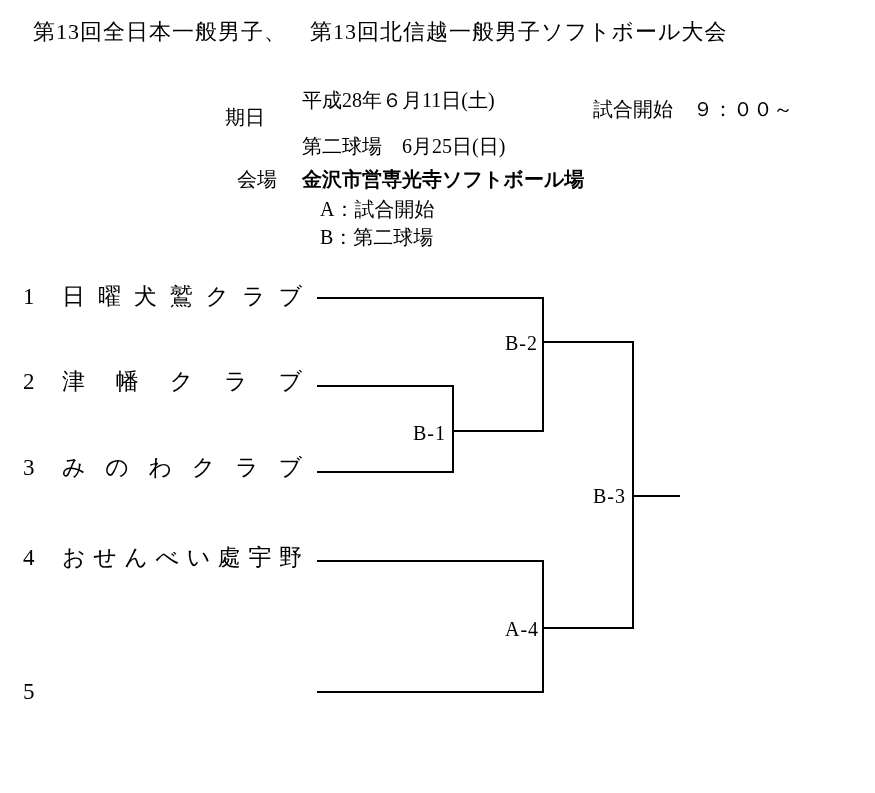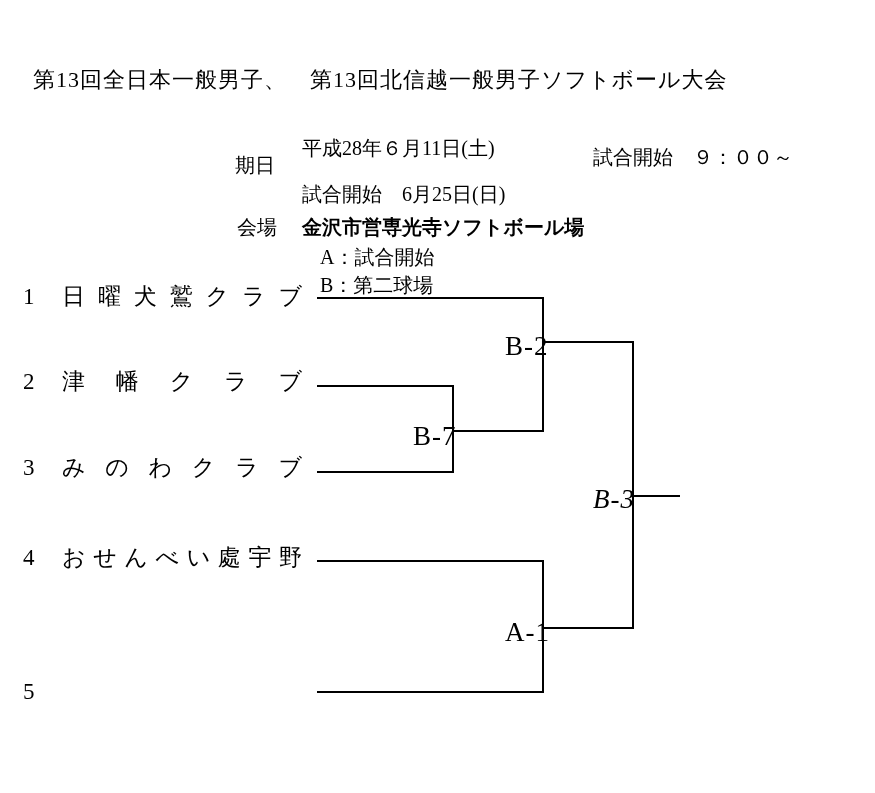--- a/index.html
+++ b/index.html
@@ -1,40 +1,40 @@
 <!DOCTYPE html>
 <html><head>
 <meta charset="utf-8">
 <style>
   html,body{margin:0;padding:0;}
   body{
     width:875px;height:793px;position:relative;background:#ffffff;
     font-family:"Liberation Serif","DejaVu Serif",serif;color:#000000;
     overflow:hidden;
   }
-  .abs{position:absolute;white-space:pre;line-height:1;margin-top:48px;}
+  .abs{position:absolute;white-space:pre;line-height:1;}
   .title{left:33px;top:21px;font-size:22px;letter-spacing:1px;}
   .info{font-size:20px;}
   .team-row{position:absolute;left:23px;display:flex;align-items:flex-start;font-size:23px;line-height:1;}
   .seed{width:39px;flex:0 0 39px;}
   .team-name{width:240px;flex:0 0 240px;display:flex;justify-content:space-between;}
   .team-name span{display:inline-block;}
-  .match-label{position:absolute;font-size:27px;line-height:1;letter-spacing:1px;}
+  .match-label{position:absolute;font-size:20px;line-height:1;letter-spacing:1px;}
   .hline{position:absolute;height:2px;background:#000;}
   .vline{position:absolute;width:2px;background:#000;}
 </style>
 </head>
 <body>
 
 <div class="abs title">第13回全日本一般男子、　第13回北信越一般男子ソフトボール大会</div>
 
-<div class="abs info" style="left:235px;top:107px;">期日</div>
+<div class="abs info" style="left:225px;top:107px;">期日</div>
 <div class="abs info" style="left:302px;top:90px;">平成28年６月11日(土)</div>
 <div class="abs info" style="left:593px;top:99px;">試合開始　９：００～</div>
-<div class="abs info" style="left:302px;top:136px;">試合開始　6月25日(日)</div>
+<div class="abs info" style="left:302px;top:136px;">第二球場　6月25日(日)</div>
 <div class="abs info" style="left:237px;top:169px;">会場</div>
 <div class="abs info" style="left:302px;top:169px;font-weight:bold;">金沢市営専光寺ソフトボール場</div>
 <div class="abs info" style="left:320px;top:199px;">A：試合開始</div>
 <div class="abs info" style="left:320px;top:227px;text-align:right;">B：第二球場</div>
 
 <div class="team-row" style="top:285px;">
   <span class="seed">1</span>
   <span class="team-name">
       <span>日</span>
       <span>曜</span>
@@ -94,16 +94,16 @@
 
 <div class="vline" style="left:542px;top:297px;height:135px;"></div>
 <div class="hline" style="left:542px;top:341px;width:92px;"></div>
 
 <div class="vline" style="left:542px;top:560px;height:133px;"></div>
 <div class="hline" style="left:542px;top:627px;width:92px;"></div>
 
 <div class="vline" style="left:632px;top:341px;height:288px;"></div>
 <div class="hline" style="left:632px;top:495px;width:48px;"></div>
 
-<div class="match-label" style="left:413px;top:423px;">B-7</div>
+<div class="match-label" style="left:413px;top:423px;">B-1</div>
 <div class="match-label" style="left:505px;top:333px;">B-2</div>
-<div class="match-label" style="left:593px;top:486px;font-style:italic;">B-3</div>
-<div class="match-label" style="left:505px;top:619px;">A-1</div>
+<div class="match-label" style="left:593px;top:486px;">B-3</div>
+<div class="match-label" style="left:505px;top:619px;">A-4</div>
 
 </body></html>

